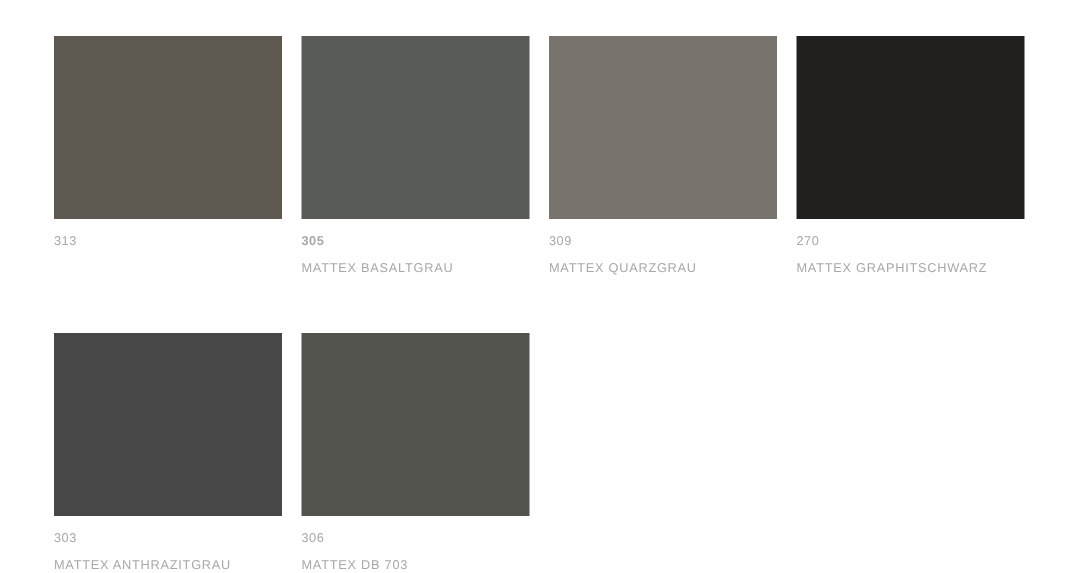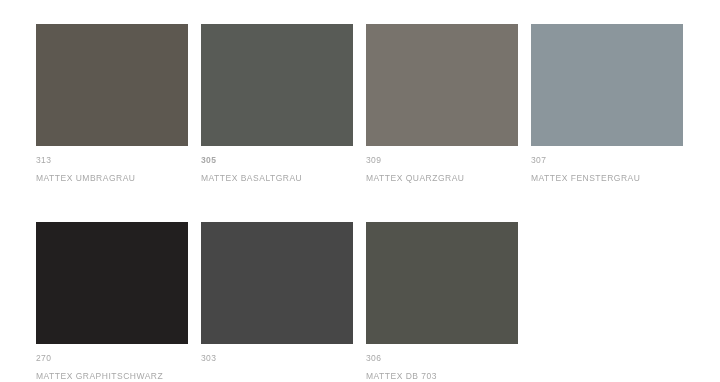--- a/index.html
+++ b/index.html
@@ -63,51 +63,46 @@
 </style>
 </head>
 <body style="background-color: rgb(255, 255, 255);">
 
 <div class="sheet">
   <div class="swatch-grid">
 
     <div class="swatch-cell">
       <span class="swatch-chip" style="background-color: rgb(93, 88, 80);"></span>
       <div class="swatch-code" style="color: rgb(168, 168, 168);">313</div>
-      <div class="swatch-name" style="color: rgb(168, 168, 168);">MATTEX UMBRAGRAU</div>
     </div>
 
     <div class="swatch-cell">
       <span class="swatch-chip" style="background-color: rgb(88, 91, 86);"></span>
       <div class="swatch-code" style="color: rgb(168, 168, 168); font-weight: bold;">305</div>
       <div class="swatch-name" style="color: rgb(168, 168, 168);">MATTEX BASALTGRAU</div>
     </div>
 
     <div class="swatch-cell">
       <span class="swatch-chip" style="background-color: rgb(120, 115, 108);"></span>
       <div class="swatch-code" style="color: rgb(168, 168, 168);">309</div>
       <div class="swatch-name" style="color: rgb(168, 168, 168);">MATTEX QUARZGRAU</div>
     </div>
 
-    <div class="swatch-cell">
-      <span class="swatch-chip" style="background-color: rgb(139, 150, 156);"></span>
-      <div class="swatch-code" style="color: rgb(168, 168, 168);">307</div>
-      <div class="swatch-name" style="color: rgb(168, 168, 168);">MATTEX FENSTERGRAU</div>
-    </div>
 
 
     <div class="swatch-cell">
       <span class="swatch-chip" style="background-color: rgb(34, 31, 31);"></span>
       <div class="swatch-code" style="color: rgb(168, 168, 168);">270</div>
       <div class="swatch-name" style="color: rgb(168, 168, 168);">MATTEX GRAPHITSCHWARZ</div>
     </div>
 
     <div class="swatch-cell">
       <span class="swatch-chip" style="background-color: rgb(71, 71, 71);"></span>
       <div class="swatch-code" style="color: rgb(168, 168, 168);">303</div>
+      <div class="swatch-name" style="color: rgb(168, 168, 168);">MATTEX ANTHRAZITGRAU</div>
     </div>
 
     <div class="swatch-cell">
       <span class="swatch-chip" style="background-color: rgb(82, 83, 76);"></span>
       <div class="swatch-code" style="color: rgb(168, 168, 168);">306</div>
       <div class="swatch-name" style="color: rgb(168, 168, 168);">MATTEX DB 703</div>
     </div>
 
   </div>
 </div>

